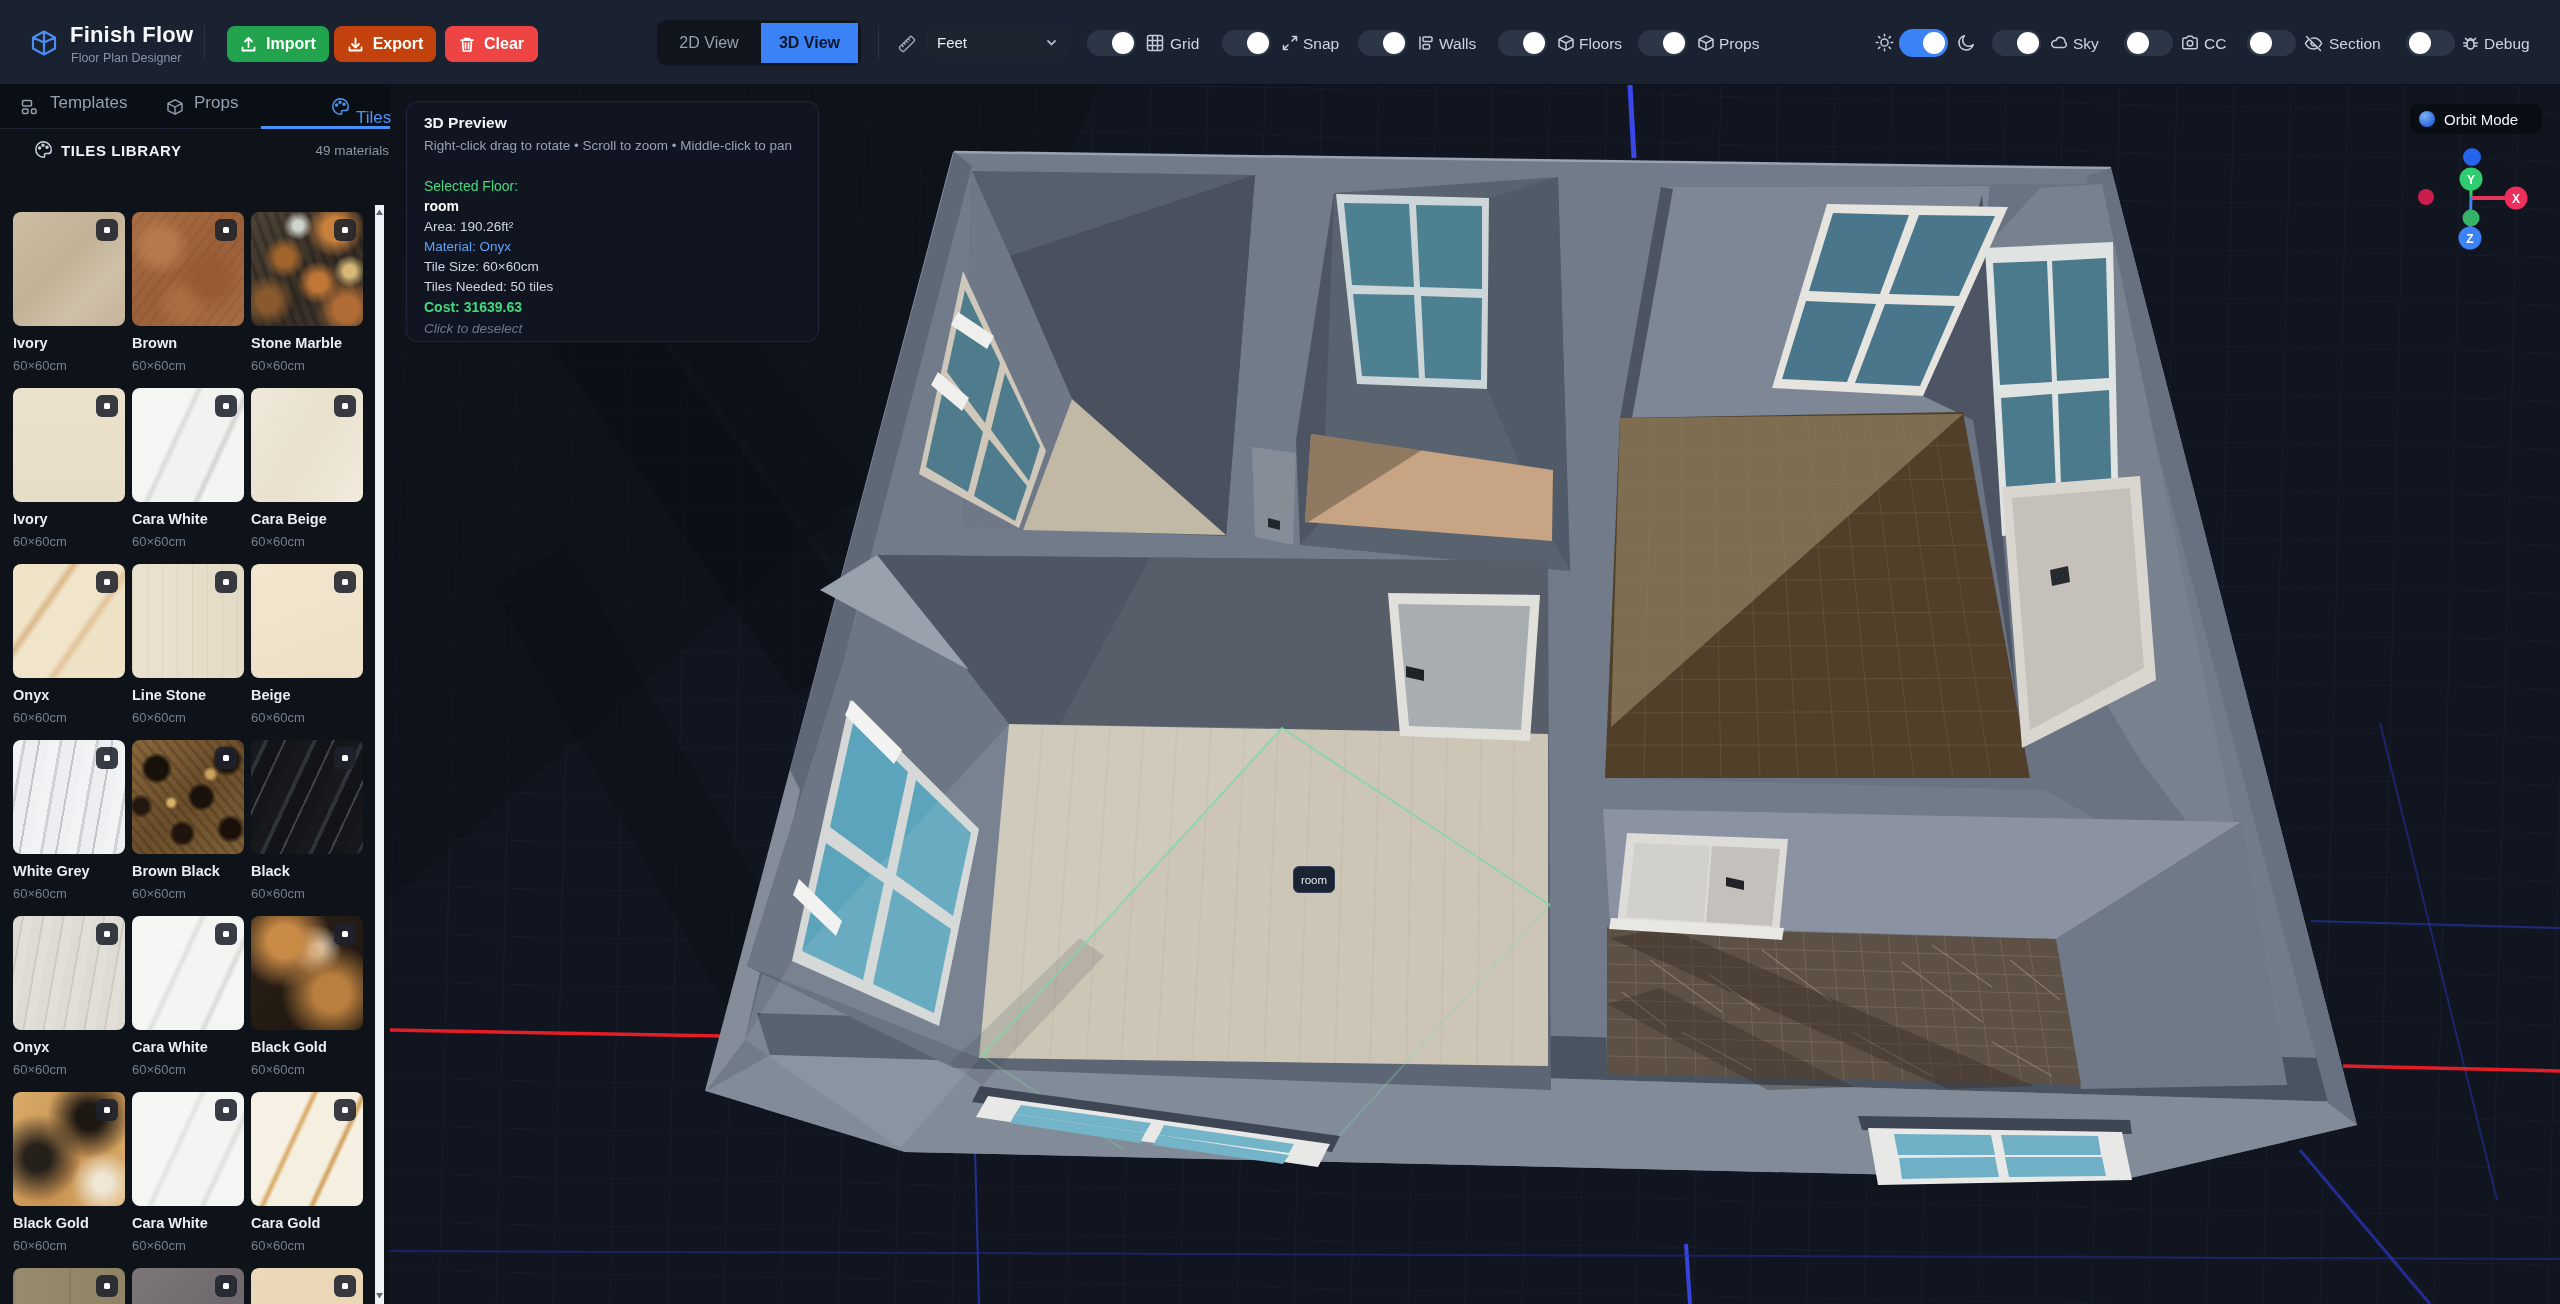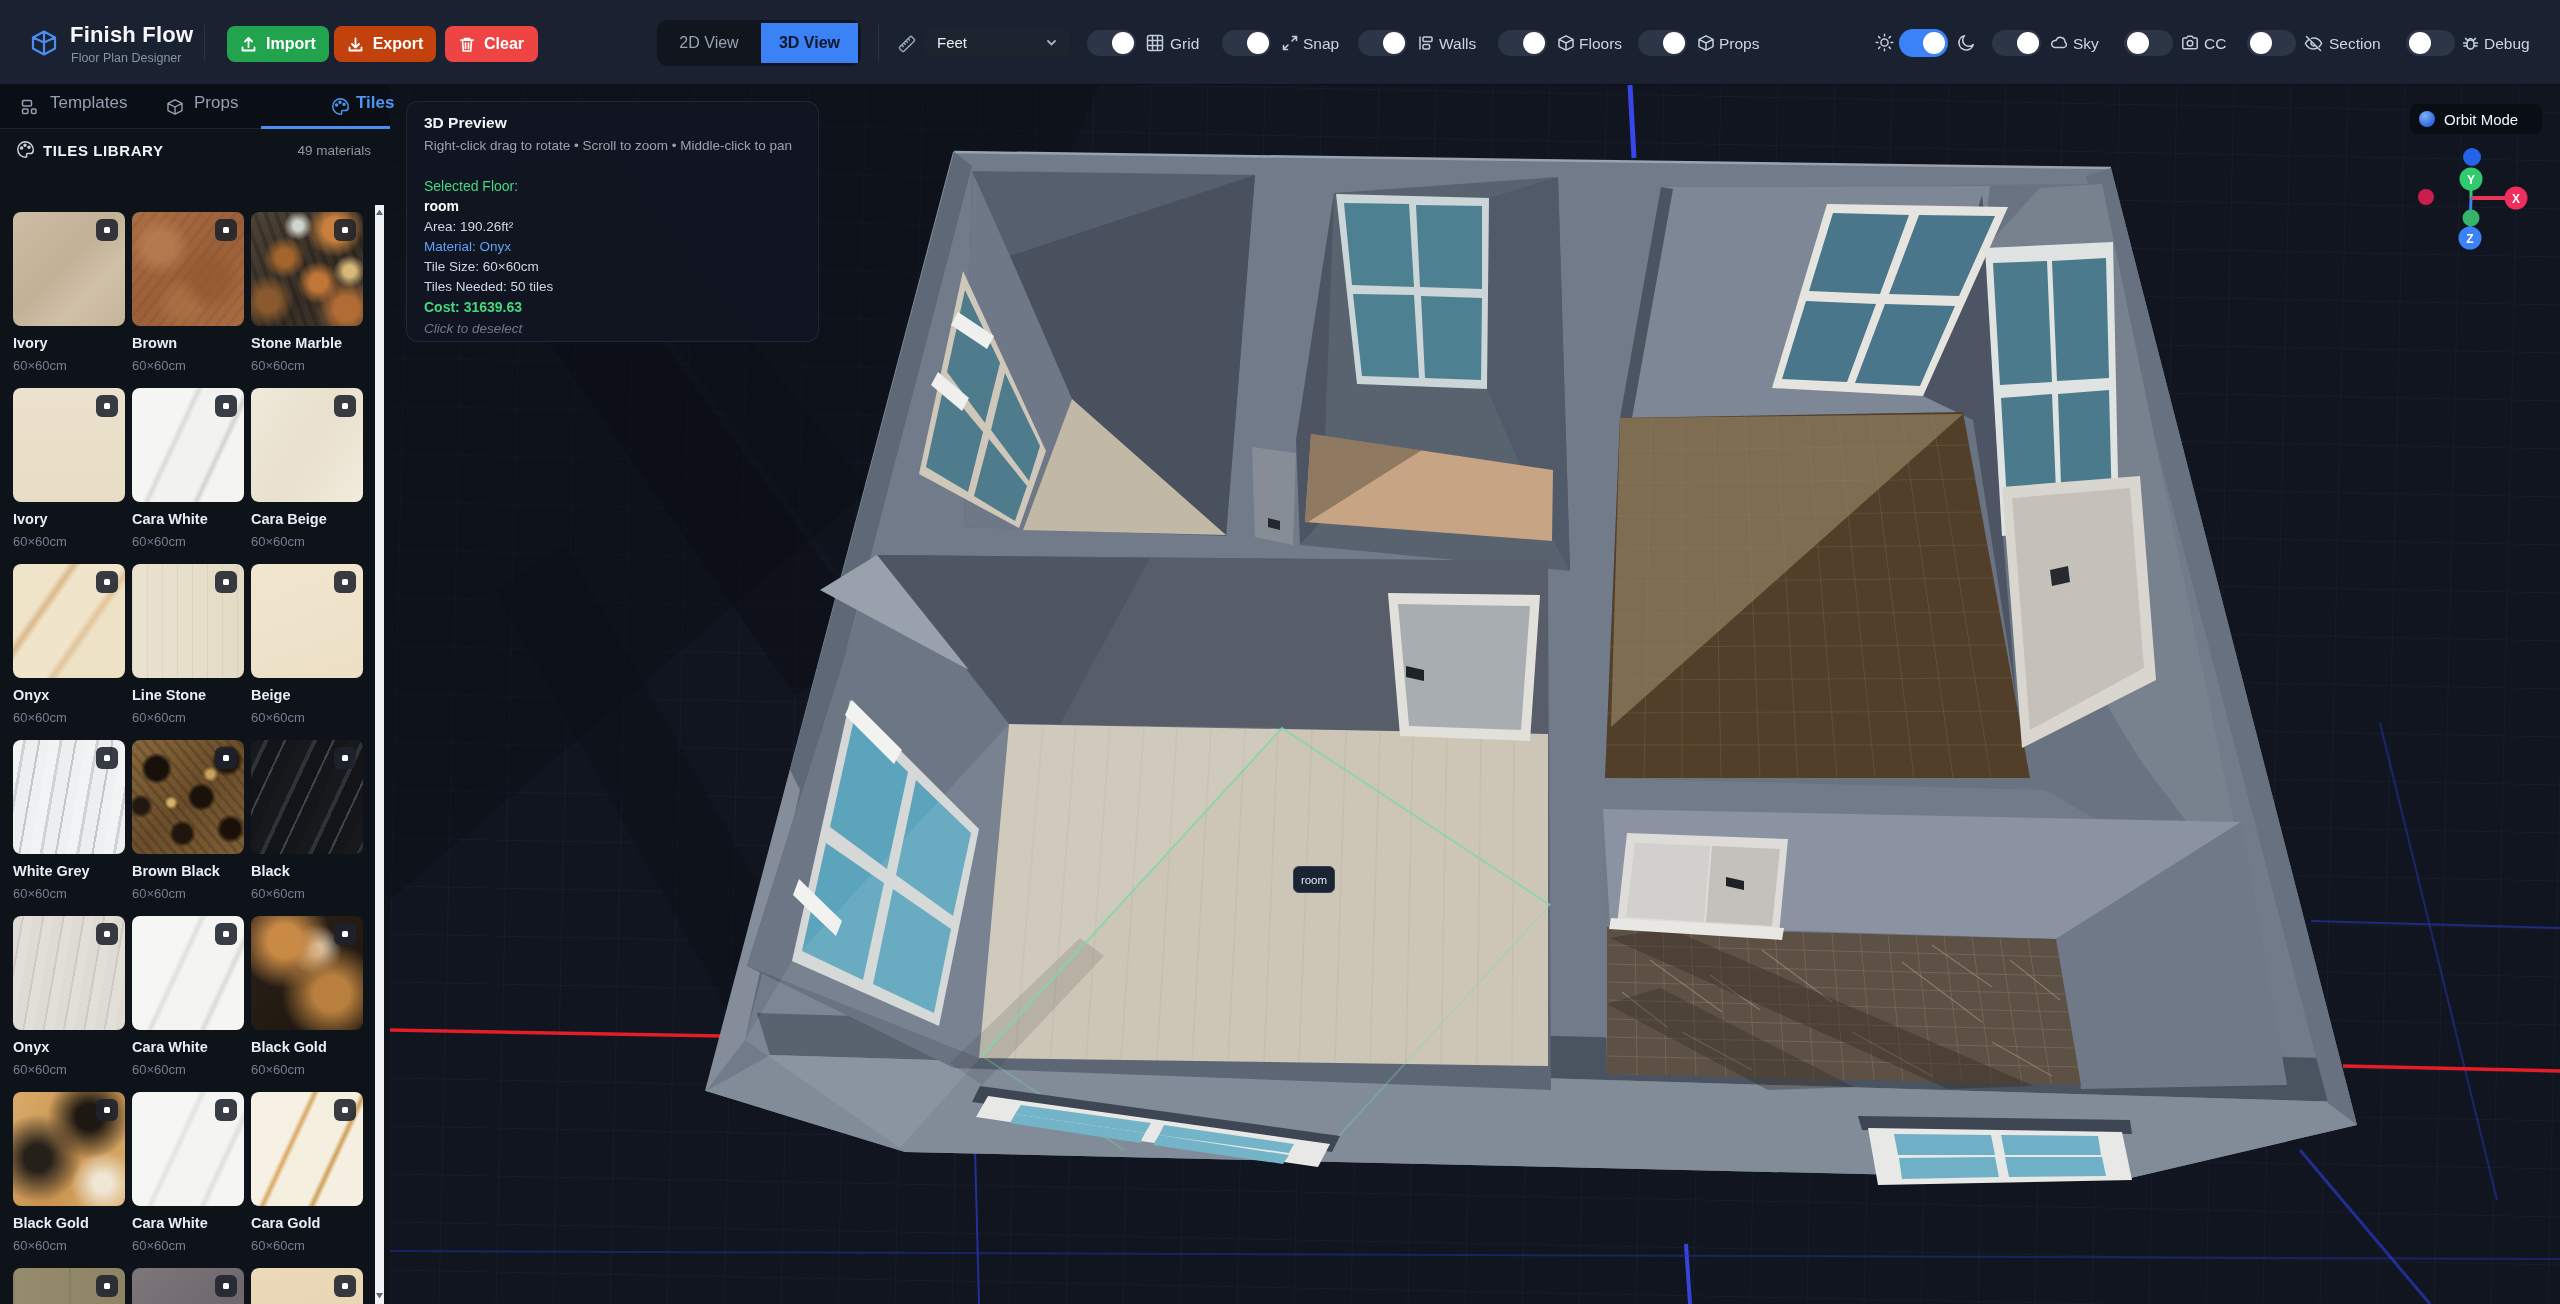--- a/index.html
+++ b/index.html
@@ -31,23 +31,23 @@
   .tgl-track { position:absolute; top:30px; width:49px; height:26px; border-radius:13px; background:#2d3647; }
   .tgl-track.blue { background:#3b82f6; }
   .tgl-knob { position:absolute; top:32px; width:22px; height:22px; border-radius:50%; background:#fff; }
   .tgl-label { position:absolute; top:35px; font-size:15.5px; color:#ccd5df; }
   .tgl-icon { position:absolute; top:34px; }
   
   #sidebar { position:absolute; left:0; top:85px; width:390px; height:1219px; background:#0e1219; }
   #tabbar { position:absolute; left:0; top:0; width:390px; height:44px; background:#0a0e15; border-bottom:1px solid #1d2533;}
   .tab { position:absolute; top:0; height:35px; display:flex; align-items:center; gap:10px;
     color:#93a0b0; font-size:17px; }
-  .tab.active { color:#4f95f6; font-weight:700; }
+  .tab.active { color:#4f95f6; font-weight:400;margin-top:15px; }
   #tab-underline { position:absolute; left:261px; top:41px; width:129px; height:3px; background:#4b8ef5; }
-  #libhead { position:absolute; left:0; top:44px; width:390px; height:41px; }
+  #libhead { position:absolute; left:18px; top:44px; width:390px; height:41px; }
   #libhead .t { position:absolute; left:43px; top:13px; font-size:15px; font-weight:bold; color:#eef1f6; letter-spacing:.6px;}
   #libhead .c { position:absolute; right:19px; top:14px; font-size:13.5px; color:#8b96a6; }
   #searchrow { position:absolute; left:0; top:85px; width:390px; height:43px; }
   #search { position:relative; position:absolute; left:15px; top:0px; width:170px; height:29px; background:#151b26;
     border:1px solid #222a38; border-radius:8px; color:#5f6b7d; font-size:13.5px;
     display:flex; align-items:center; padding-left:33px; }
   #allcat { position:absolute; left:196px; top:0px; width:122px; height:29px; background:#151b26;
     border:1px solid #222a38; border-radius:8px; color:#dfe5ec; font-size:13.5px;
     display:flex; align-items:center; padding:0 10px; }
   #allcat .chev { margin-left:auto; }

